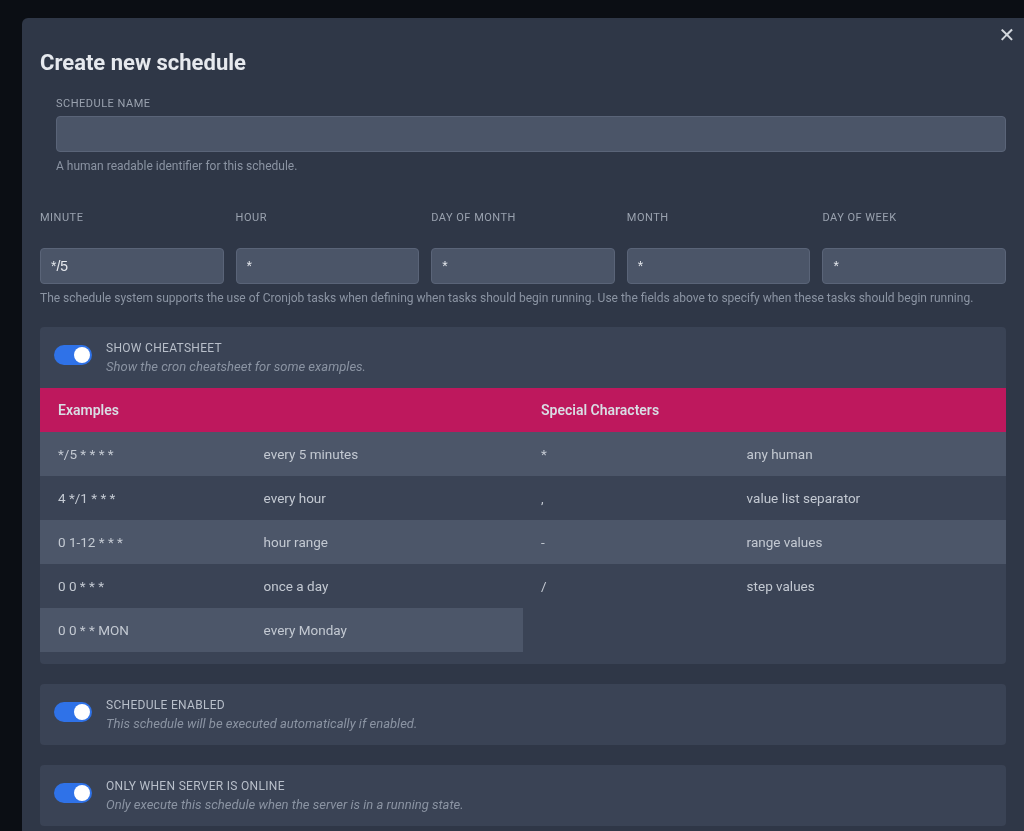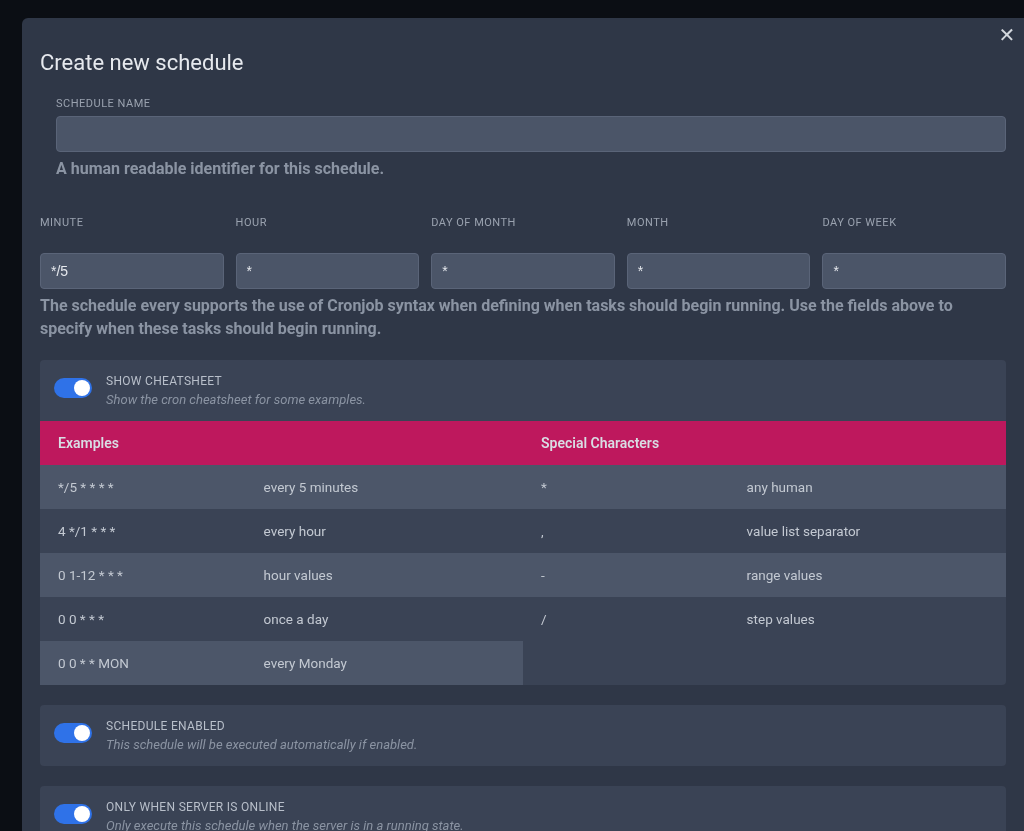--- a/index.html
+++ b/index.html
@@ -37,21 +37,21 @@
     align-items: center;
     justify-content: center;
     font-size: 20px;
     font-weight: 300;
   }
   .inner {
     padding: 32px 18px 18px 18px;
   }
   h1.title {
     font-size: 22px;
-    font-weight: 400;
+    font-weight: 700;
     color: #e6e9ee;
     margin-bottom: 22px;
   }
   .field-section { margin-bottom: 36px; padding-left: 16px; }
   .label {
     font-size: 11px;
     letter-spacing: .5px;
     color: #9aa2af;
     margin-bottom: 6px;
     display: block;
@@ -61,25 +61,24 @@
     height: 36px;
     background: #4b5568;
     border: 1px solid #5a6478;
     border-radius: 4px;
     color: #e6e9ee;
     padding: 0 10px;
     font-size: 14px;
     outline: none;
   }
   .helper {
-    font-size: 16px;
+    font-size: 12px;
     color: #8b94a3;
     margin-top: 6px;
     line-height: 1.4;
-    font-weight: bold;
   }
   .cron-row {
     display: flex;
     gap: 12px;
     margin-top: 4px;
   }
   .cron-field { flex: 1; }
   .cron-field .label { margin-bottom: 24px; }
   .cron-field input {
     width: 100%;
@@ -92,21 +91,21 @@
     font-size: 14px;
     outline: none;
   }
   .panel {
     background: #3a4355;
     border-radius: 4px;
     padding: 14px 14px;
     margin-top: 20px;
   }
   .panel.cheatsheet {
-    padding: 14px 14px 0 14px;
+    padding: 14px 14px 12px 14px;
   }
   .toggle-row {
     display: flex;
     align-items: flex-start;
     gap: 14px;
   }
   .toggle {
     position: relative;
     width: 38px;
     height: 20px;
@@ -210,21 +209,21 @@
       </div>
       <div class="cron-field">
         <span class="label">MONTH</span>
         <input type="text" value="*" style="">
       </div>
       <div class="cron-field">
         <span class="label">DAY OF WEEK</span>
         <input type="text" value="*" style="">
       </div>
     </div>
-    <div class="helper">The schedule every supports the use of Cronjob syntax when defining when tasks should begin running. Use the fields above to specify when these tasks should begin running.</div>
+    <div class="helper">The schedule system supports the use of Cronjob tasks when defining when tasks should begin running. Use the fields above to specify when these tasks should begin running.</div>
 
     <div class="panel cheatsheet">
       <div class="toggle-row">
         <div class="toggle"></div>
         <div class="toggle-text">
           <div class="t-title">SHOW CHEATSHEET</div>
           <div class="t-desc">Show the cron cheatsheet for some examples.</div>
         </div>
       </div>
 
@@ -235,21 +234,21 @@
           <div class="ct-row striped">
             <div class="c1">*/5 * * * *</div>
             <div class="c2">every 5 minutes</div>
           </div>
           <div class="ct-row">
             <div class="c1">4 */1 * * *</div>
             <div class="c2">every hour</div>
           </div>
           <div class="ct-row striped">
             <div class="c1">0 1-12 * * *</div>
-            <div class="c2">hour values</div>
+            <div class="c2">hour range</div>
           </div>
           <div class="ct-row">
             <div class="c1">0 0 * * *</div>
             <div class="c2">once a day</div>
           </div>
           <div class="ct-row striped">
             <div class="c1">0 0 * * MON</div>
             <div class="c2">every Monday</div>
           </div>
         </div>

